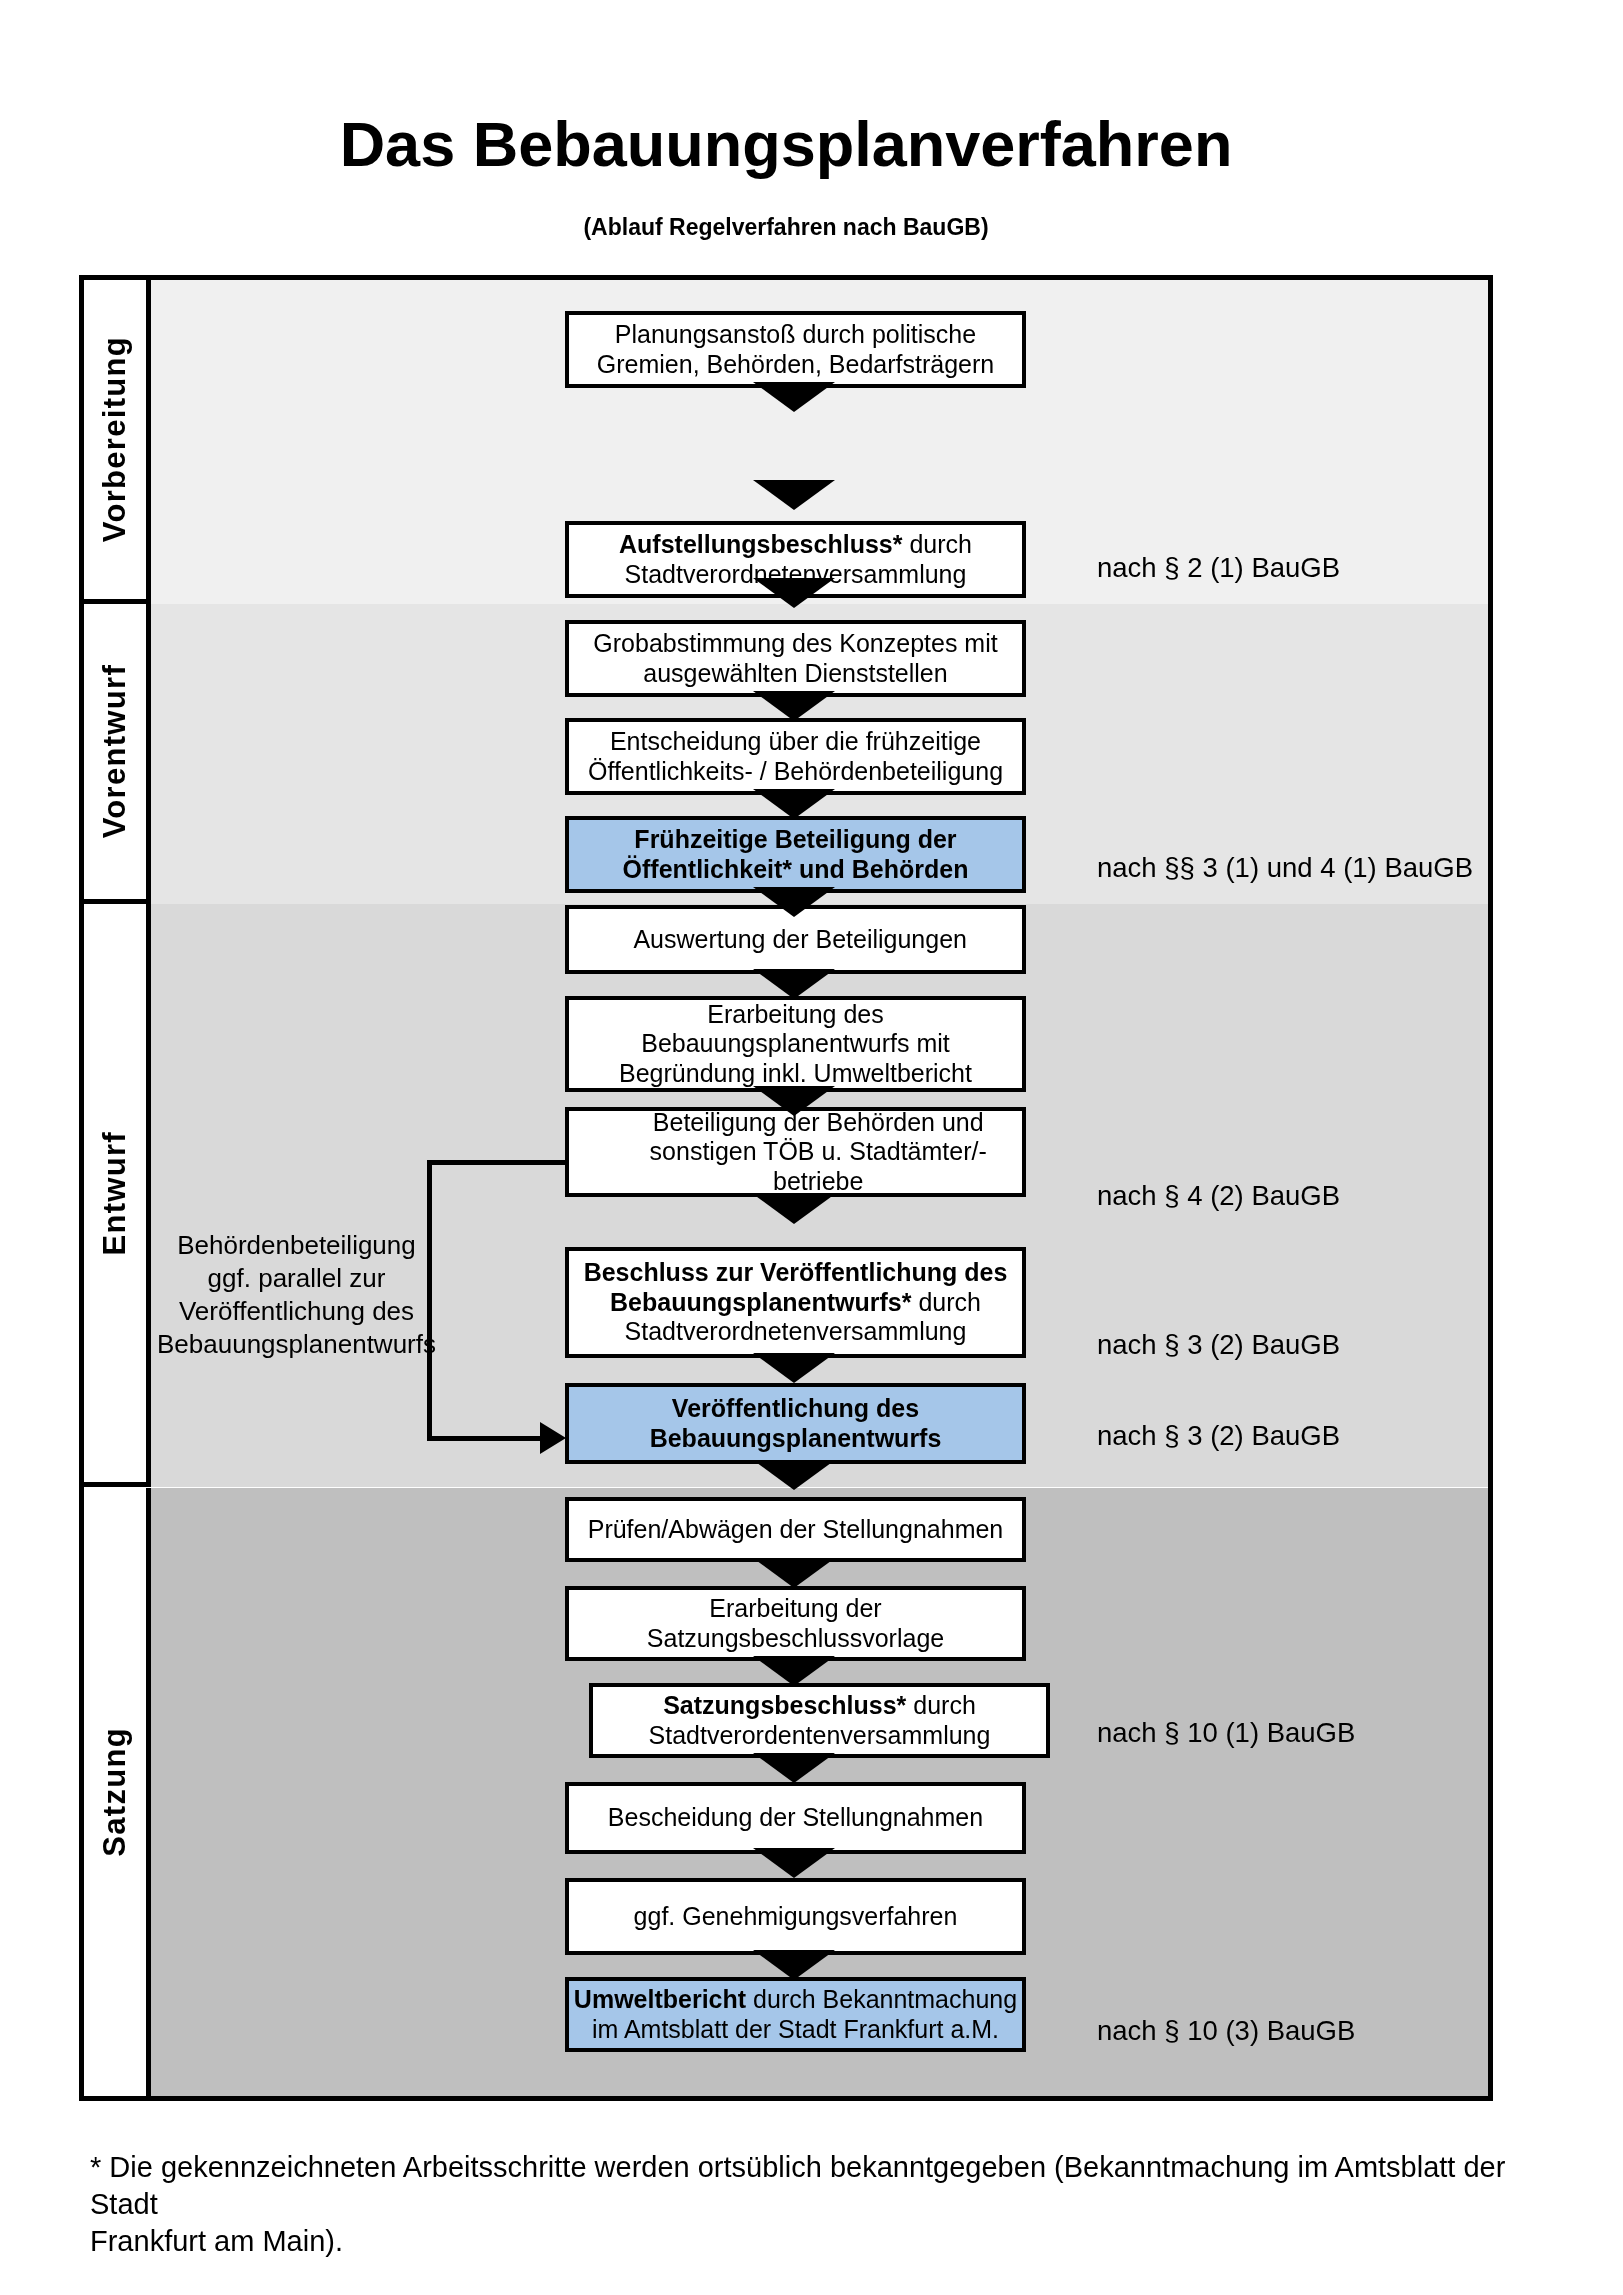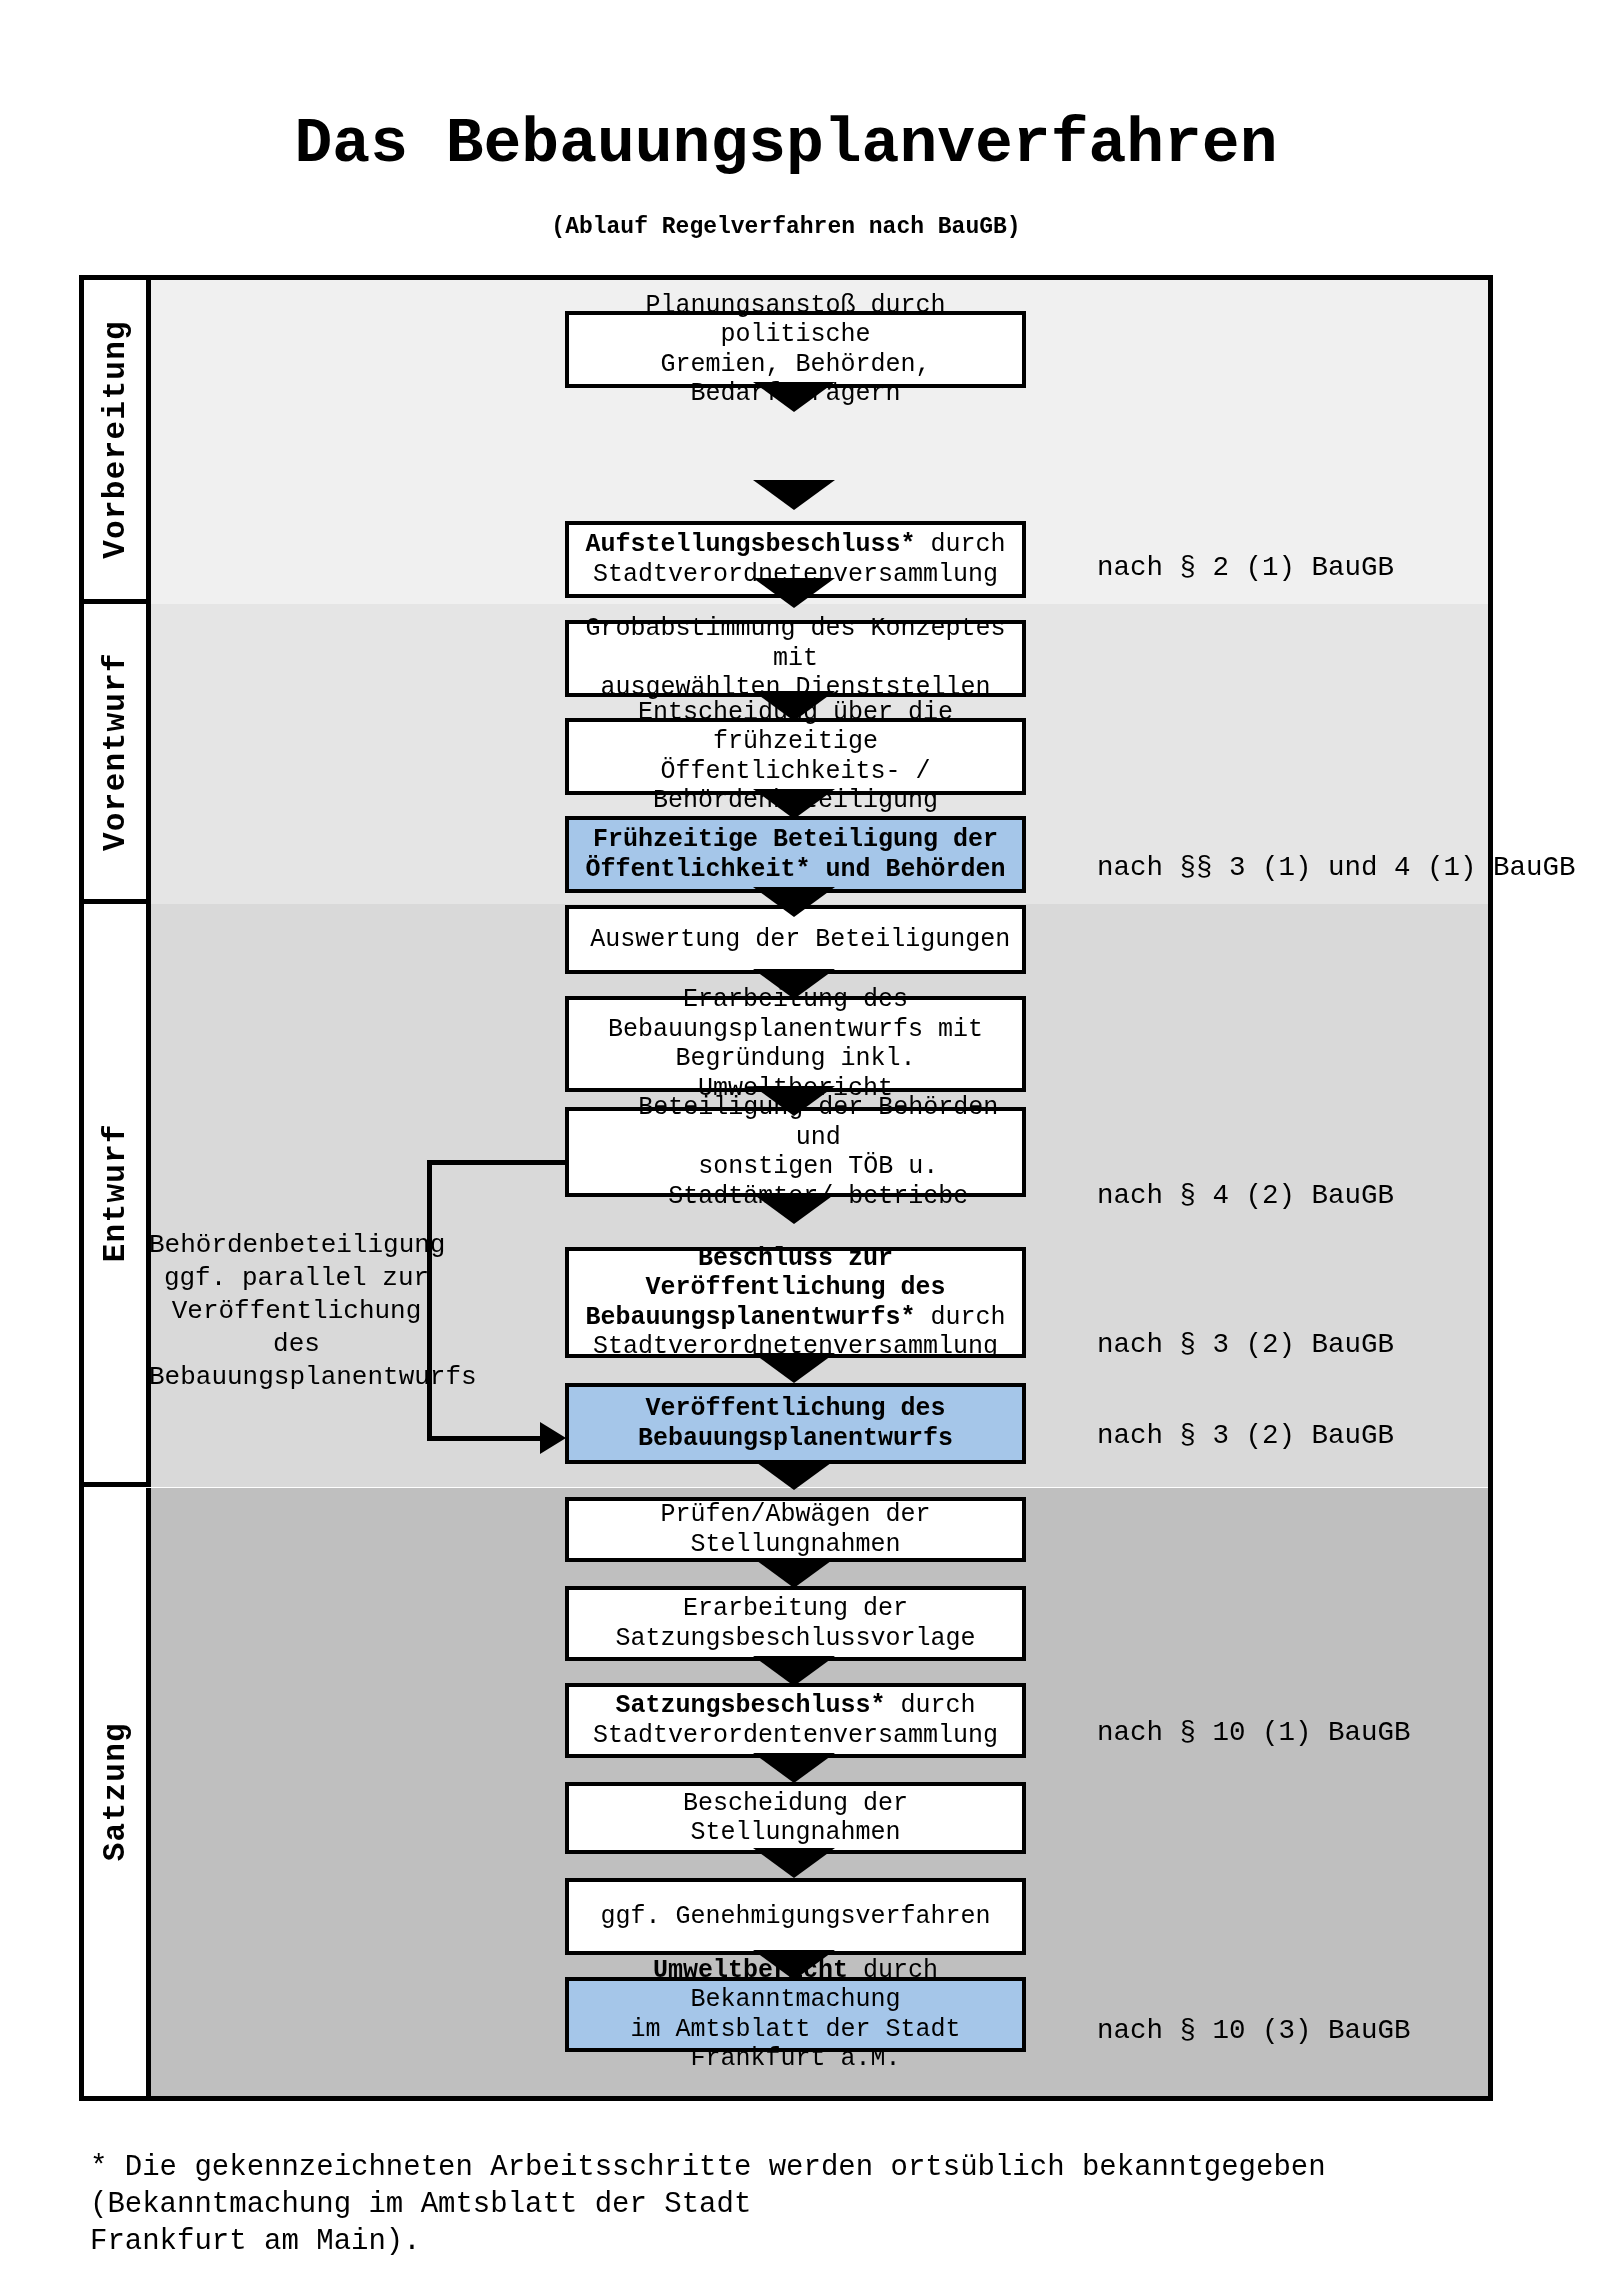--- a/index.html
+++ b/index.html
@@ -1,18 +1,18 @@
 <!DOCTYPE html>
 <html style="--line: #000000; --hl: #a5c6e9;font-size:10.5px"><head>
 <meta charset="utf-8">
 <style>
   html,body { margin:0; padding:0; background:#ffffff; }
   .page {
     position:relative; width:1623px; height:2295px; background:#ffffff;
-    font-family:Liberation Mono, monospace; color:#000;
+    font-family:Liberation Sans, sans-serif; color:#000;
   }
   .title {
     position:absolute; left:79px; top:113px; width:1414px;
     text-align:center; font-size:63px; font-weight:bold; line-height:1.0;
   }
   .subtitle {
     position:absolute; left:79px; top:216px; width:1414px;
     text-align:center; font-size:23px; font-weight:bold; line-height:1.0;
   }
   .frame {
@@ -134,21 +134,21 @@
       <div class="txt"><span class="b">Veröffentlichung des
 Bebauungsplanentwurfs</span><span></span></div>
     </div>
     <div class="flow-box" style="top:1217px; height:65px;">
       <div class="txt"><span class="b"></span><span>Prüfen/Abwägen der Stellungnahmen</span></div>
     </div>
     <div class="flow-box" style="top:1306px; height:75px;">
       <div class="txt"><span class="b"></span><span>Erarbeitung der
 Satzungsbeschlussvorlage</span></div>
     </div>
-    <div class="flow-box" style="top:1403px; height:75px;">
+    <div class="flow-box" style="top:1403px; height:75px;margin-left:24px;">
       <div class="txt"><span class="b">Satzungsbeschluss*</span><span> durch
 Stadtverordentenversammlung</span></div>
     </div>
     <div class="flow-box" style="top:1502px; height:72px;">
       <div class="txt"><span class="b"></span><span>Bescheidung der Stellungnahmen</span></div>
     </div>
     <div class="flow-box" style="top:1598px; height:77px;">
       <div class="txt"><span class="b"></span><span>ggf. Genehmigungsverfahren</span></div>
     </div>
     <div class="flow-box hl" style="top:1697px; height:75px;">

